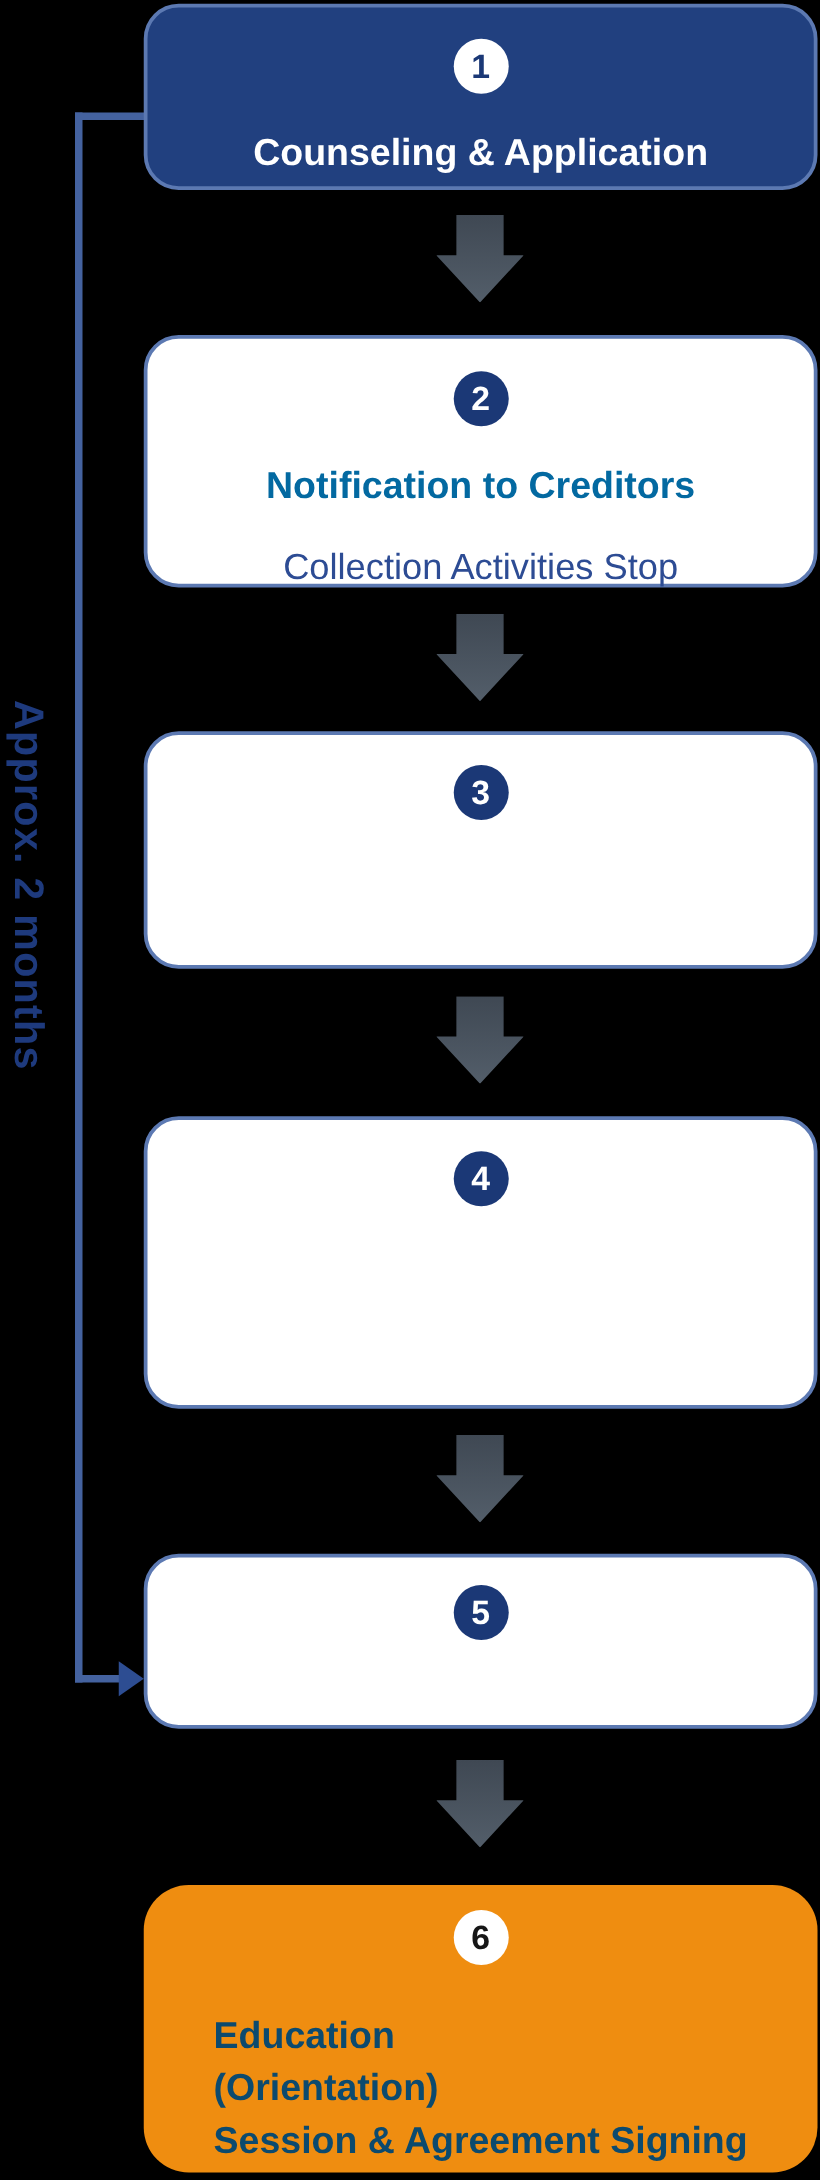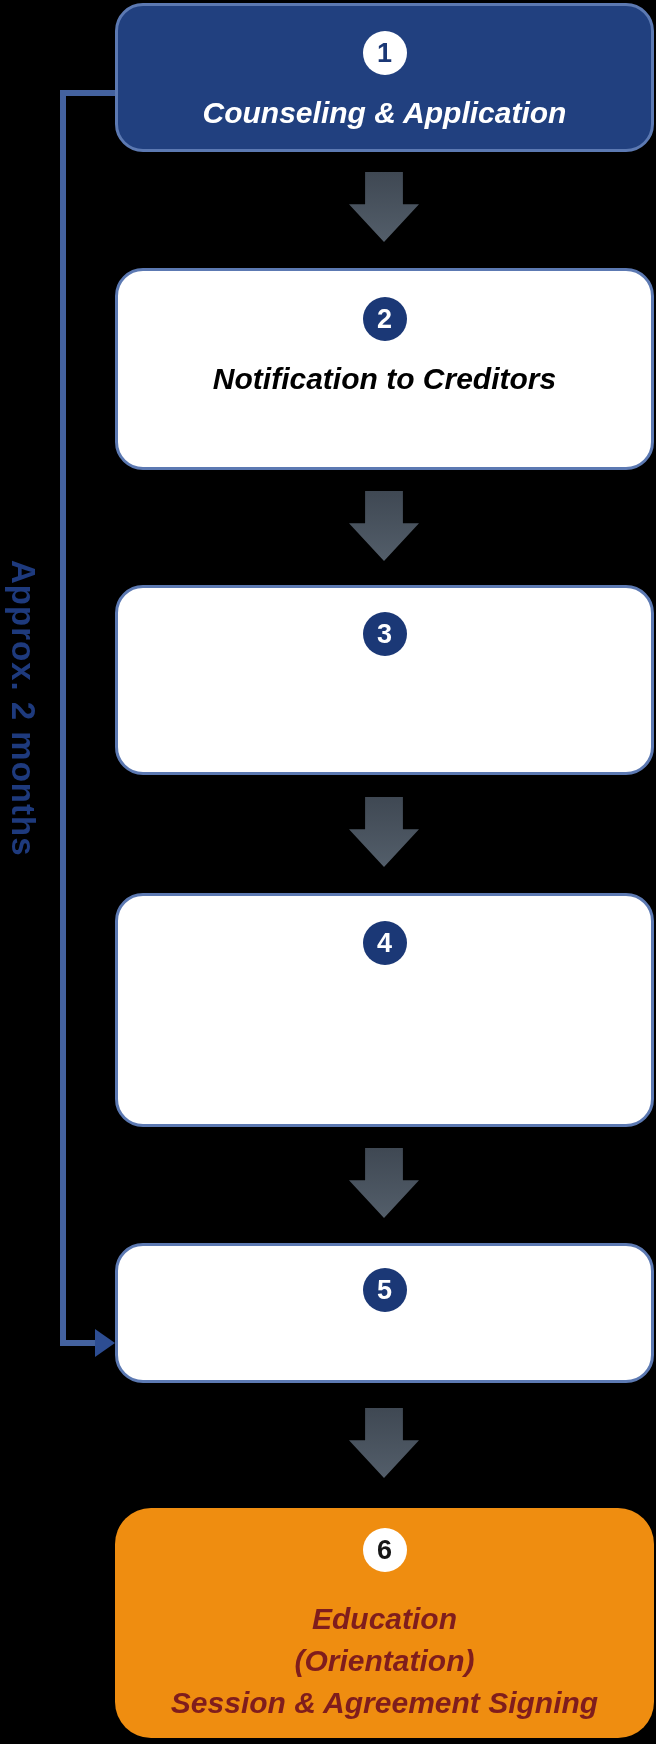--- a/index.html
+++ b/index.html
@@ -18,26 +18,26 @@
   .step.orange{ background:#ef8d10; border:none; border-radius:36px; gap:22px; }
   .badge {
     width:44px; height:44px; border-radius:50%; flex:0 0 auto;
     display:flex; align-items:center; justify-content:center;
     font-size:27px; font-weight:bold; line-height:1;
   }
   .step.white .badge  { background:#1b3876; color:#ffffff; }
   .step.navy .badge   { background:#ffffff; color:#1b3876; }
   .step.orange .badge { background:#ffffff; color:#161616; }
   .title {
-    font-size:30px; font-weight:bold; text-align:center; line-height:1.35;
-    white-space:pre-line; margin:4px;font-style:italic;
+    font-size:30px; font-weight:bold; text-align:left; line-height:1.35;
+    white-space:pre-line; margin:14px;
   }
-  .step.white .title  { color:#000000; }
+  .step.white .title  { color:#0369a1; }
   .step.navy .title   { color:#ffffff; }
-  .step.orange .title { color:#7f1d1d; line-height:1.4; }
+  .step.orange .title { color:#0c4a6e; line-height:1.4; }
   .subtitle {
     font-size:29px; font-weight:normal; color:#2d4c94; text-align:center;
     line-height:1.3; margin-top:-2px;
   }
   
   .down-arrow {
     position:absolute; left:349px; width:70px; height:70px;
     background:linear-gradient(180deg,#3f4853 0%,#535e6a 100%);
     clip-path:polygon(23% 0,77% 0,77% 46%,100% 46%,50% 100%,0 46%,23% 46%);
   }
@@ -68,20 +68,21 @@
   <div class="step navy" style="top:3px; height:149px; padding-top:25px;">
     <div class="badge">1</div>
     <div class="title">Counseling &amp; Application</div>
   </div>
 
   <div class="down-arrow" style="top:172px;"></div>
 
   <div class="step white" style="top:268px; height:202px; padding-top:26px;">
     <div class="badge">2</div>
     <div class="title">Notification to Creditors</div>
+    <div class="subtitle">Collection Activities Stop</div>
   </div>
 
   <div class="down-arrow" style="top:491px;"></div>
 
   <div class="step white" style="top:585px; height:190px; padding-top:24px;">
     <div class="badge">3</div>
   </div>
 
   <div class="down-arrow" style="top:797px;"></div>
 

